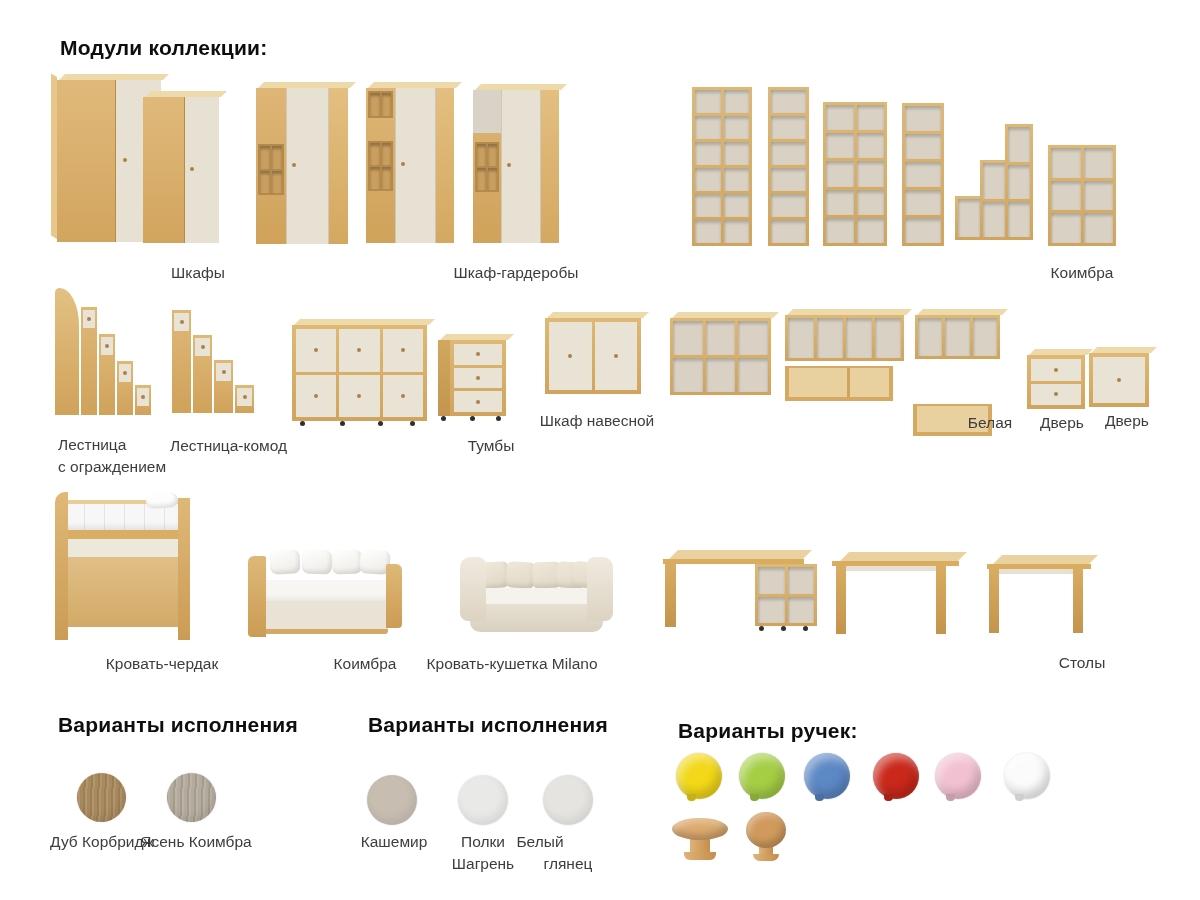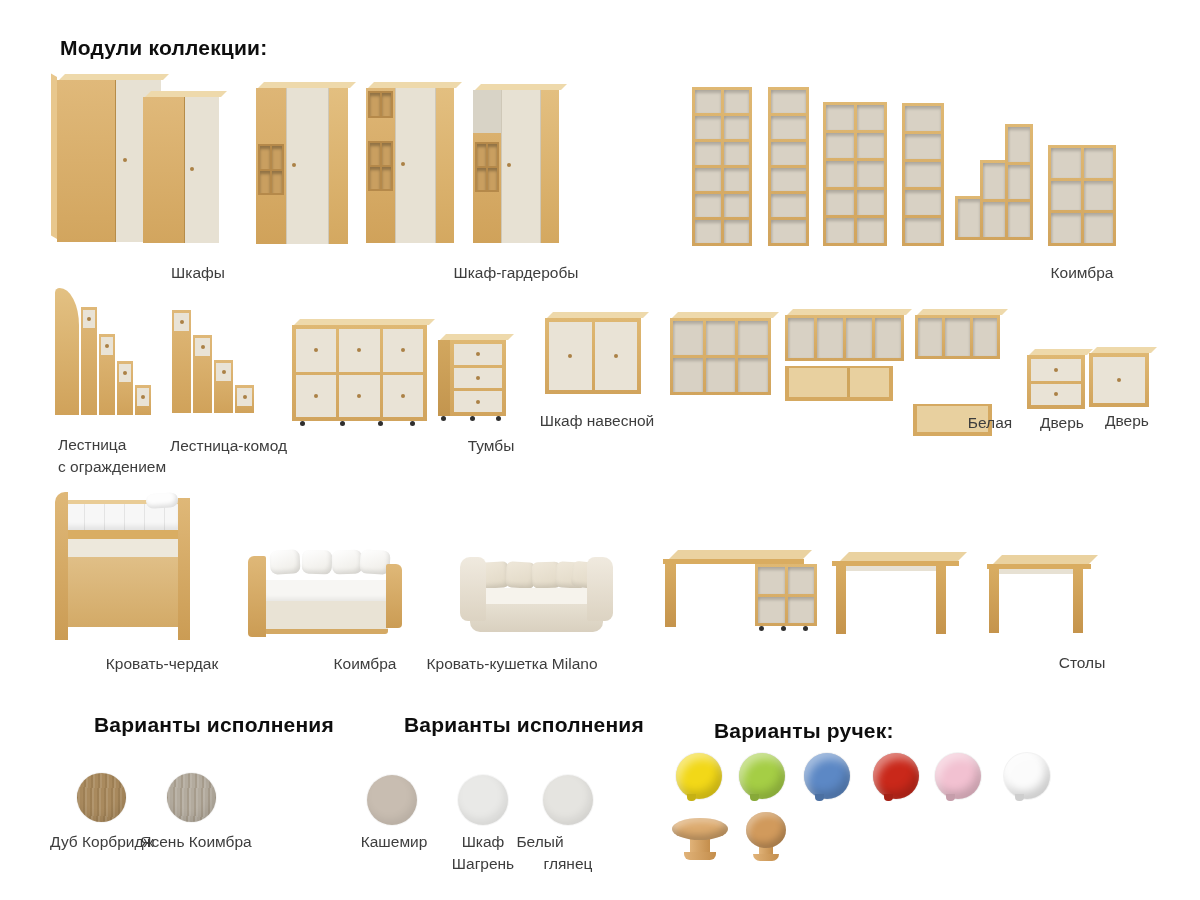--- a/index.html
+++ b/index.html
@@ -1,20 +1,20 @@
 <!DOCTYPE html>
 <html><head>
 <meta charset="utf-8">
 <style>
   html,body{margin:0;padding:0;background:#fff;}
   body{width:1200px;height:900px;position:relative;overflow:hidden;
        font-family:"Liberation Sans","DejaVu Sans",sans-serif;color:#3d3d3d;}
   
   .h1{position:absolute;font-size:21px;font-weight:bold;color:#0e0e0e;letter-spacing:.2px;}
-  .h2{position:absolute;font-size:21px;font-weight:bold;color:#0e0e0e;line-height:25px;letter-spacing:.2px;margin-left:36px;}
+  .h2{position:absolute;font-size:21px;font-weight:bold;color:#0e0e0e;line-height:25px;letter-spacing:.2px;}
   .lbl{position:absolute;font-size:15.5px;color:#3d3d3d;white-space:nowrap;}
   .lbl.c{transform:translateX(-50%);}
   .swlbl{position:absolute;font-size:15.5px;color:#3d3d3d;white-space:nowrap;transform:translateX(-50%);}
   
   .piece{position:absolute;}
   .ptop{position:absolute;left:2px;top:-6px;width:100%;height:6px;background:#eed9ab;
         transform:skewX(-45deg);transform-origin:bottom left;}
   .psideL{position:absolute;top:-3px;left:-6px;width:6px;height:100%;background:#e8c78d;
         transform:skewY(30deg);transform-origin:top right;}
   .woodD{background:linear-gradient(180deg,#d2a75f,#c3954e);}
@@ -410,21 +410,21 @@
 <div class="swlbl" style="left:102px;top:833px">Дуб Корбридж</div>
 <div class="swlbl" style="left:196px;top:833px">Ясень Коимбра</div>
 
 <div class="h2" style="left:368px;top:712px">
   <div>Варианты исполнения</div>
 </div>
 <div class="swatch" style="left: 367px; top: 775px; width: 50px; height: 50px; background-color: rgb(200, 189, 177);"></div>
 <div class="swatch" style="left: 458px; top: 775px; width: 50px; height: 50px; background-color: rgb(233, 233, 231);"></div>
 <div class="swatch" style="left: 543px; top: 775px; width: 50px; height: 50px; background-color: rgb(229, 228, 224);"></div>
 <div class="swlbl" style="left:394px;top:833px">Кашемир</div>
-<div class="swlbl" style="left:483px;top:833px">Шкаф</div>
+<div class="swlbl" style="left:483px;top:833px">Полки</div>
 <div class="swlbl" style="left:483px;top:855px">Шагрень</div>
 <div class="swlbl" style="left:540px;top:833px">Белый</div>
 <div class="swlbl" style="left:568px;top:855px">глянец</div>
 
 <div class="h2" style="left:678px;top:718px">Варианты ручек:</div>
 <div class="knob" style="left: 676px; top: 753px; background-color: rgb(242, 216, 24);"></div>
 <div class="knob" style="left: 739px; top: 753px; background-color: rgb(165, 206, 69);"></div>
 <div class="knob" style="left: 804px; top: 753px; background-color: rgb(92, 136, 197);"></div>
 <div class="knob" style="left: 873px; top: 753px; background-color: rgb(201, 40, 26);"></div>
 <div class="knob" style="left: 935px; top: 753px; background-color: rgb(242, 193, 209);"></div>

